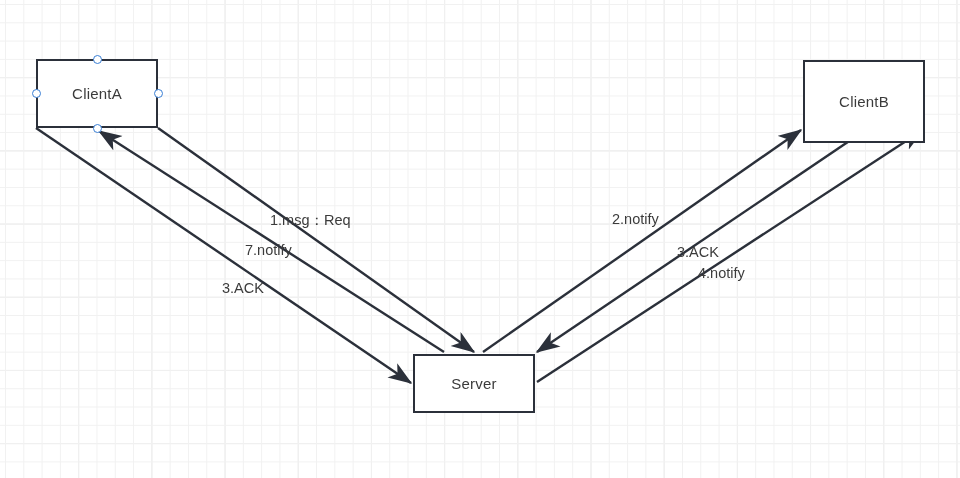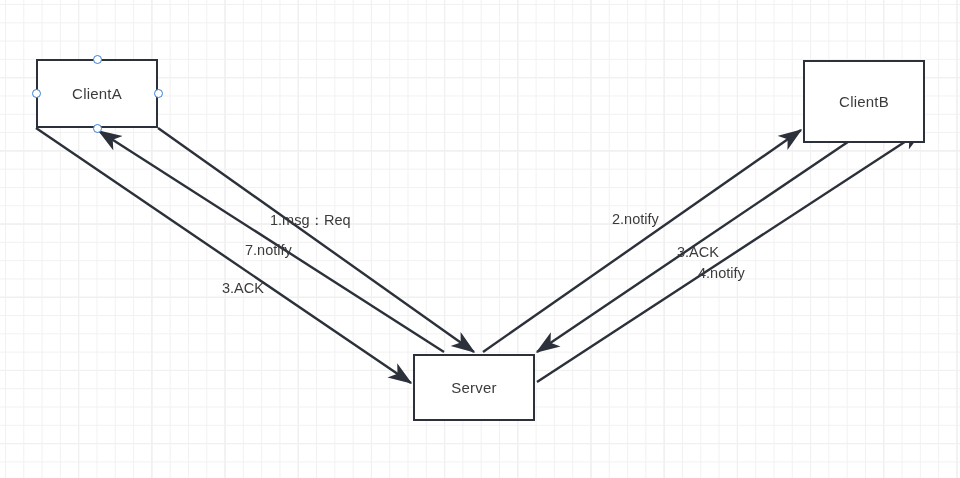--- a/index.html
+++ b/index.html
@@ -88,21 +88,21 @@
         <line x1="537" y1="382" x2="923" y2="130" stroke="#2b303a" stroke-width="2.4" marker-end="url(#arrow)"></line>
       </g>
   </svg>
 
   <div class="node" id="node-clientA" style="left: 36px; top: 59px; width: 122px; height: 69px;">
     <span class="node-label">ClientA</span>
   </div>
   <div class="node" id="node-clientB" style="left: 803px; top: 60px; width: 122px; height: 83px;">
     <span class="node-label">ClientB</span>
   </div>
-  <div class="node" id="node-server" style="left: 413px; top: 354px; width: 122px; height: 67px;">
+  <div class="node" id="node-server" style="left: 413px; top: 354px; width: 122px; height: 59px;">
     <span class="node-label">Server</span>
   </div>
 
   <div id="handle-layer">
       <div class="handle" style="left: 92.5px; top: 54.5px;"></div>
       <div class="handle" style="left: 31.5px; top: 88.5px;"></div>
       <div class="handle" style="left: 153.5px; top: 88.5px;"></div>
       <div class="handle" style="left: 92.5px; top: 123.5px;"></div>
     </div>
   <div id="label-layer">

